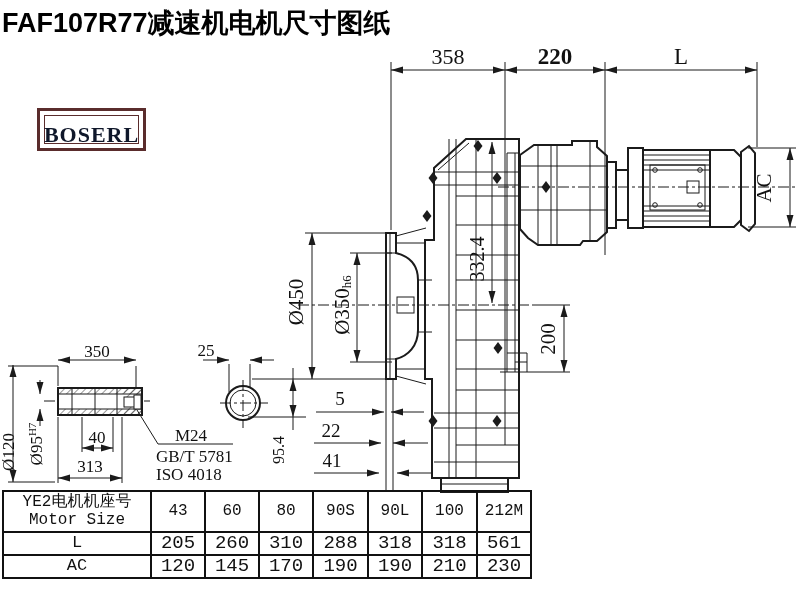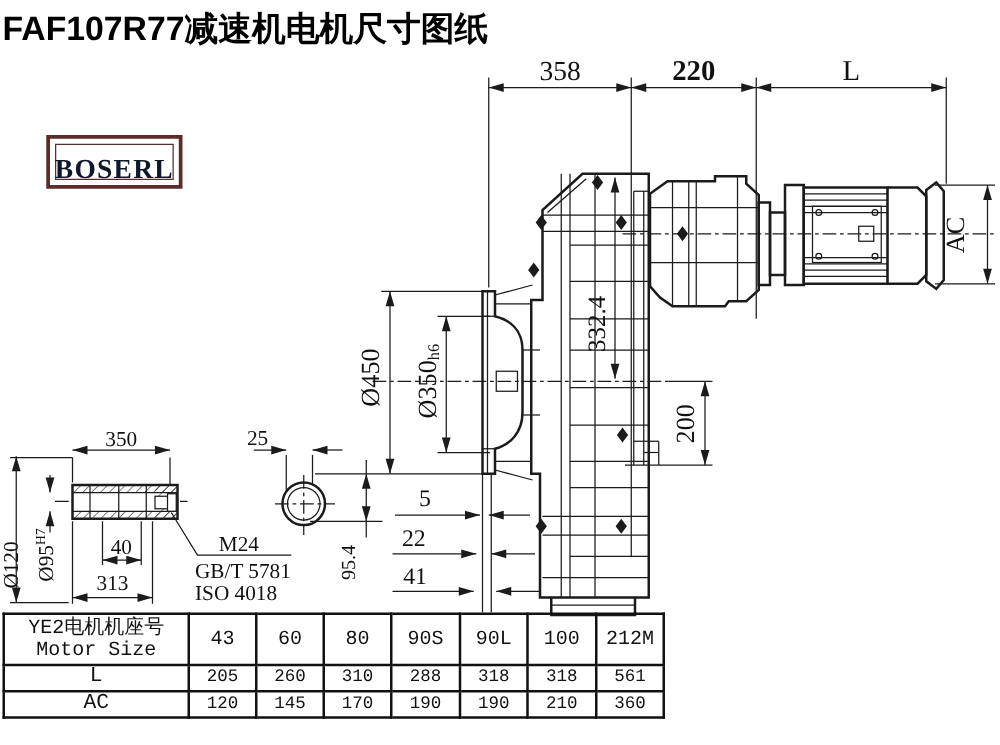--- a/index.html
+++ b/index.html
@@ -8,21 +8,21 @@
   #logo{position:absolute;left:37px;top:108px;width:103px;height:37px;border:3px solid #5a2c2c;background:#fff;display:flex;align-items:center;justify-content:center;}
   #logo .inner{width:93px;height:27px;border:1px solid #5a2c2c;display:flex;align-items:center;justify-content:center;}
   #logo .txt{font-family:"Liberation Serif",serif;font-weight:bold;font-size:22px;color:#0f172a;letter-spacing:1px;margin-top:11px;}
   svg{position:absolute;left:0;top:0;}
   svg text{fill:#111;font-family:"Liberation Serif","DejaVu Serif",serif;}
   .o{stroke:#1b1b1b;stroke-width:2;fill:none;}
   .t{stroke:#1b1b1b;stroke-width:1;fill:none;}
   .c{stroke:#1b1b1b;stroke-width:1;fill:none;stroke-dasharray:11 3 3 3;}
   .arr{fill:#1b1b1b;stroke:none;}
   #spec-table{position:absolute;left:2px;top:490px;border-collapse:collapse;table-layout:fixed;width:528px;font-family:Liberation Mono, monospace;color:#111;}
-  #spec-table td{border:2px solid #111;text-align:center;vertical-align:middle;padding:0;font-size:14px;line-height:1.1;}
+  #spec-table td{border:2px solid #111;text-align:center;vertical-align:middle;padding:0;font-size:19px;line-height:1.1;}
   #spec-table td.hd{font-size:16px;}
   #spec-table .lbl{font-size:17px;}
 </style>
 </head>
 <body>
 
 <div id="page">
 
   <div id="title">FAF107R77减速机电机尺寸图纸</div>
 
@@ -315,18 +315,18 @@
         <td>561</td>
       </tr>
       <tr style="height:21px">
         <td class="lbl">AC</td>
         <td>120</td>
         <td>145</td>
         <td>170</td>
         <td>190</td>
         <td>190</td>
         <td>210</td>
-        <td>360</td>
+        <td>230</td>
       </tr>
     </tbody>
   </table>
 
 </div>
 
 </body></html>

